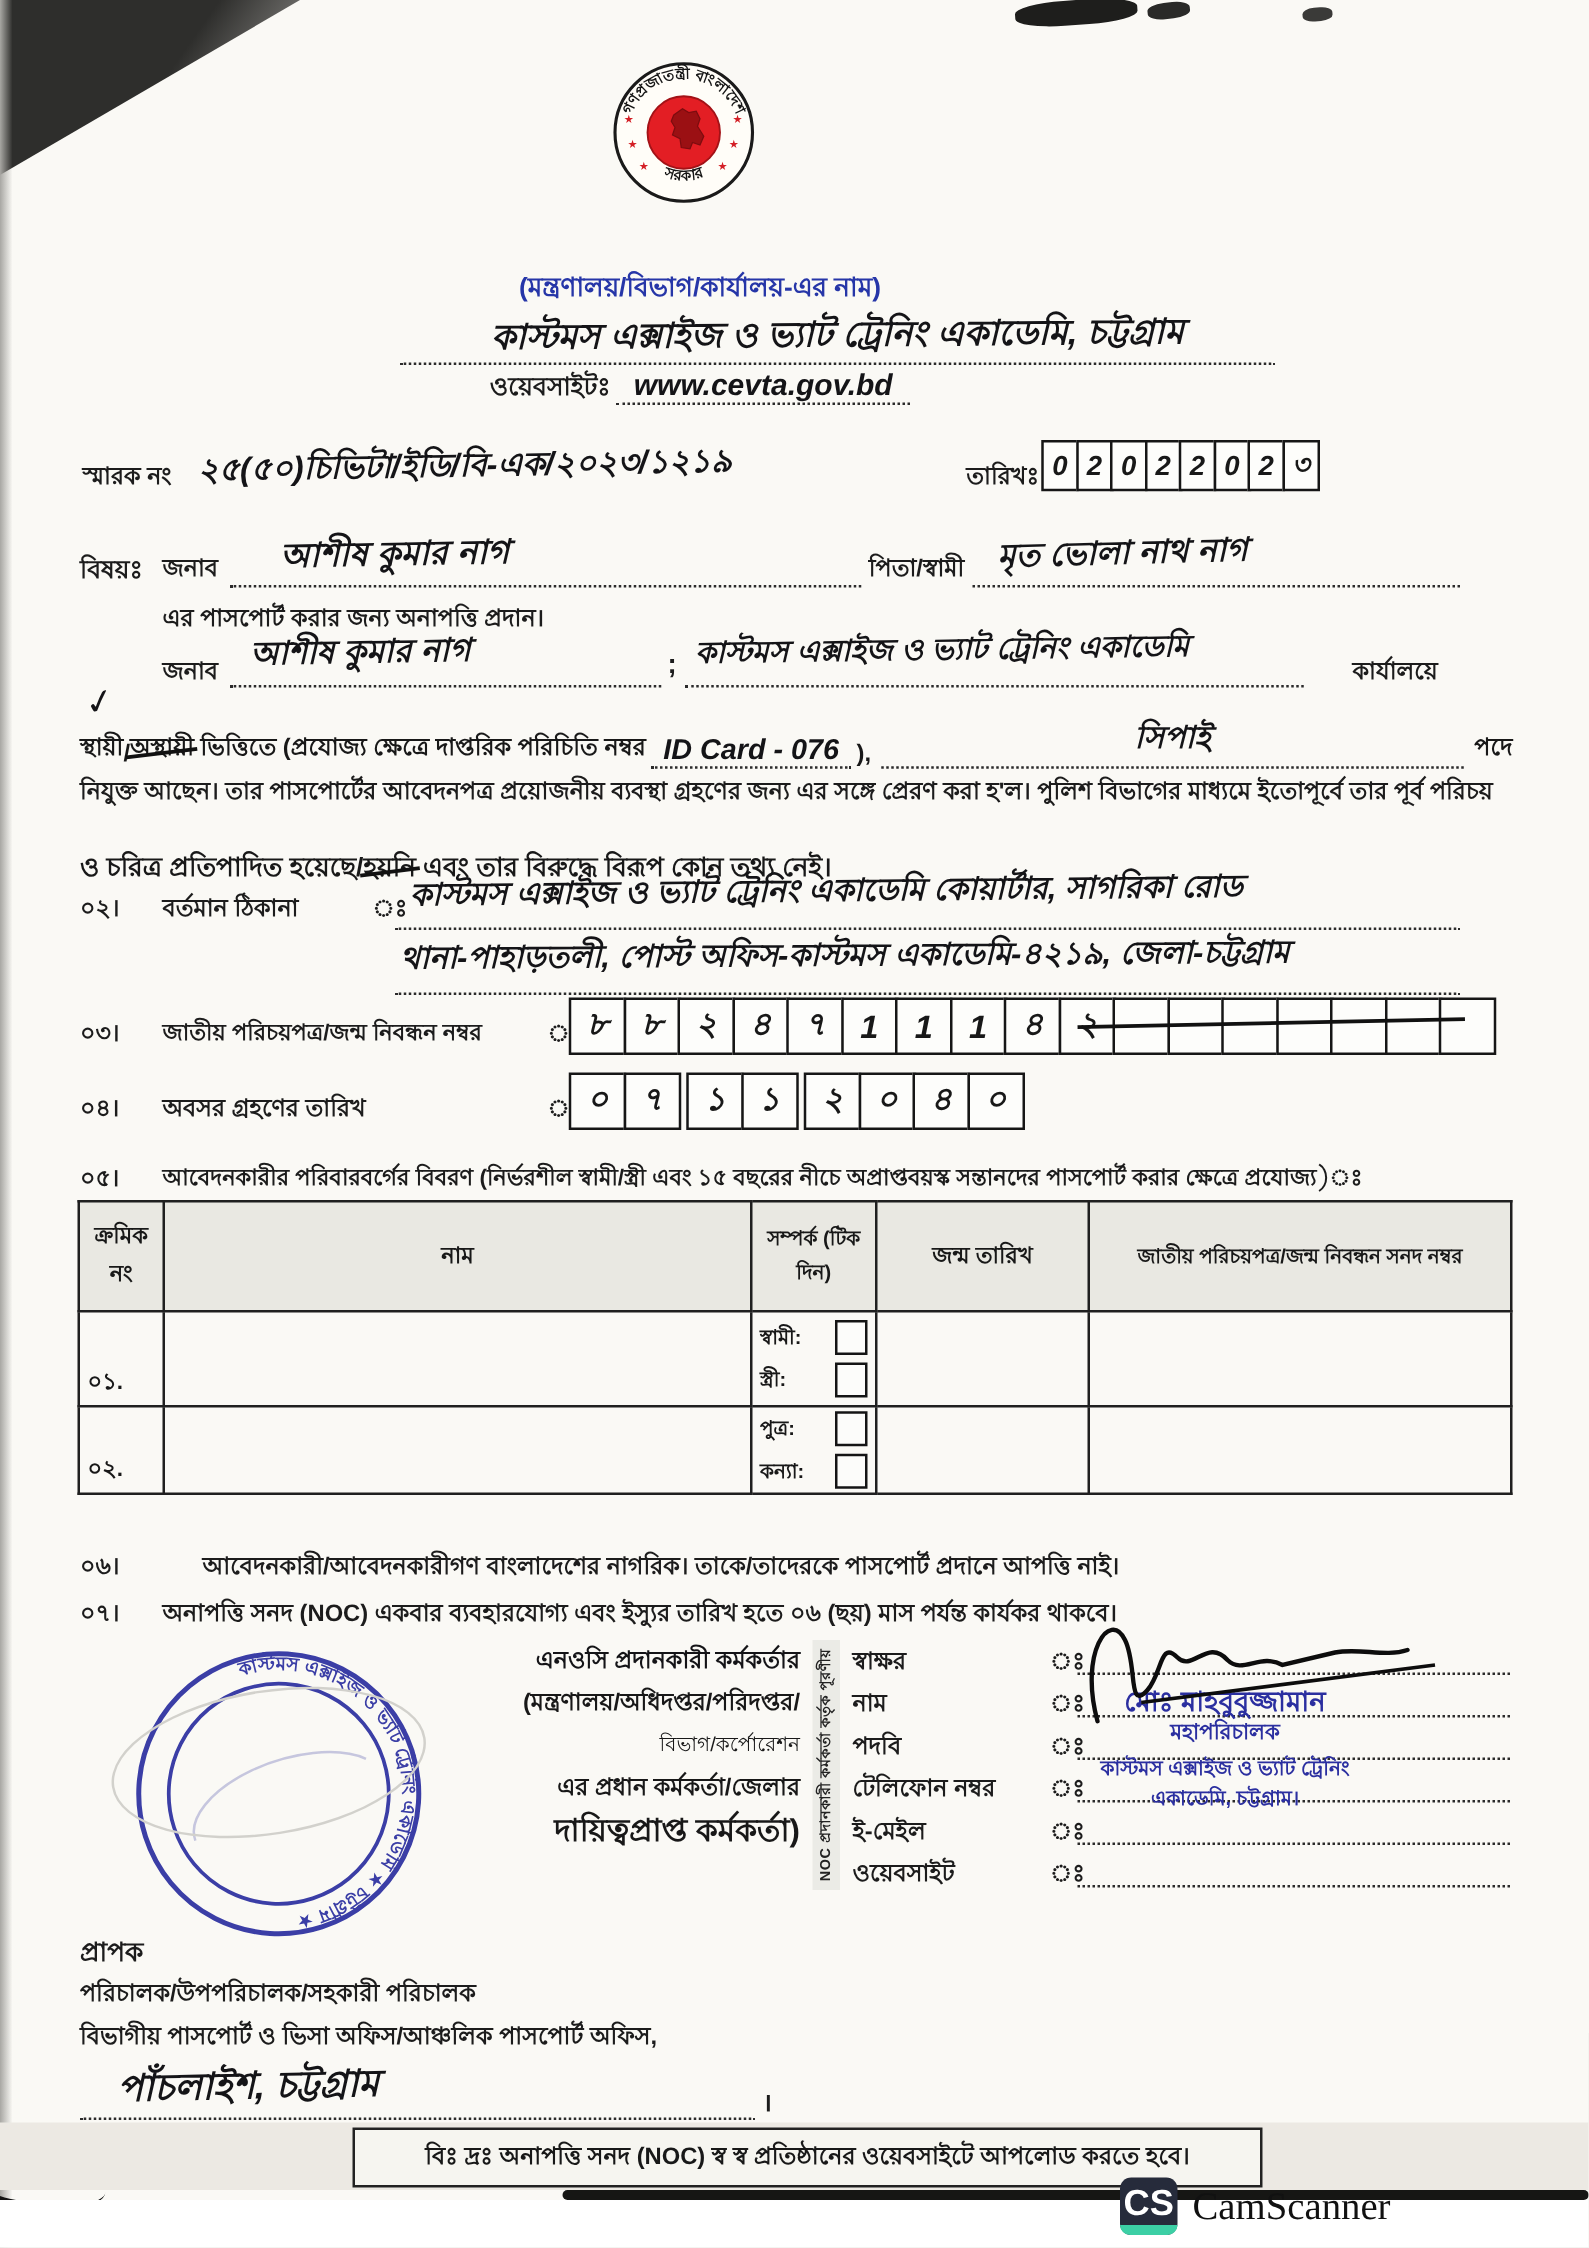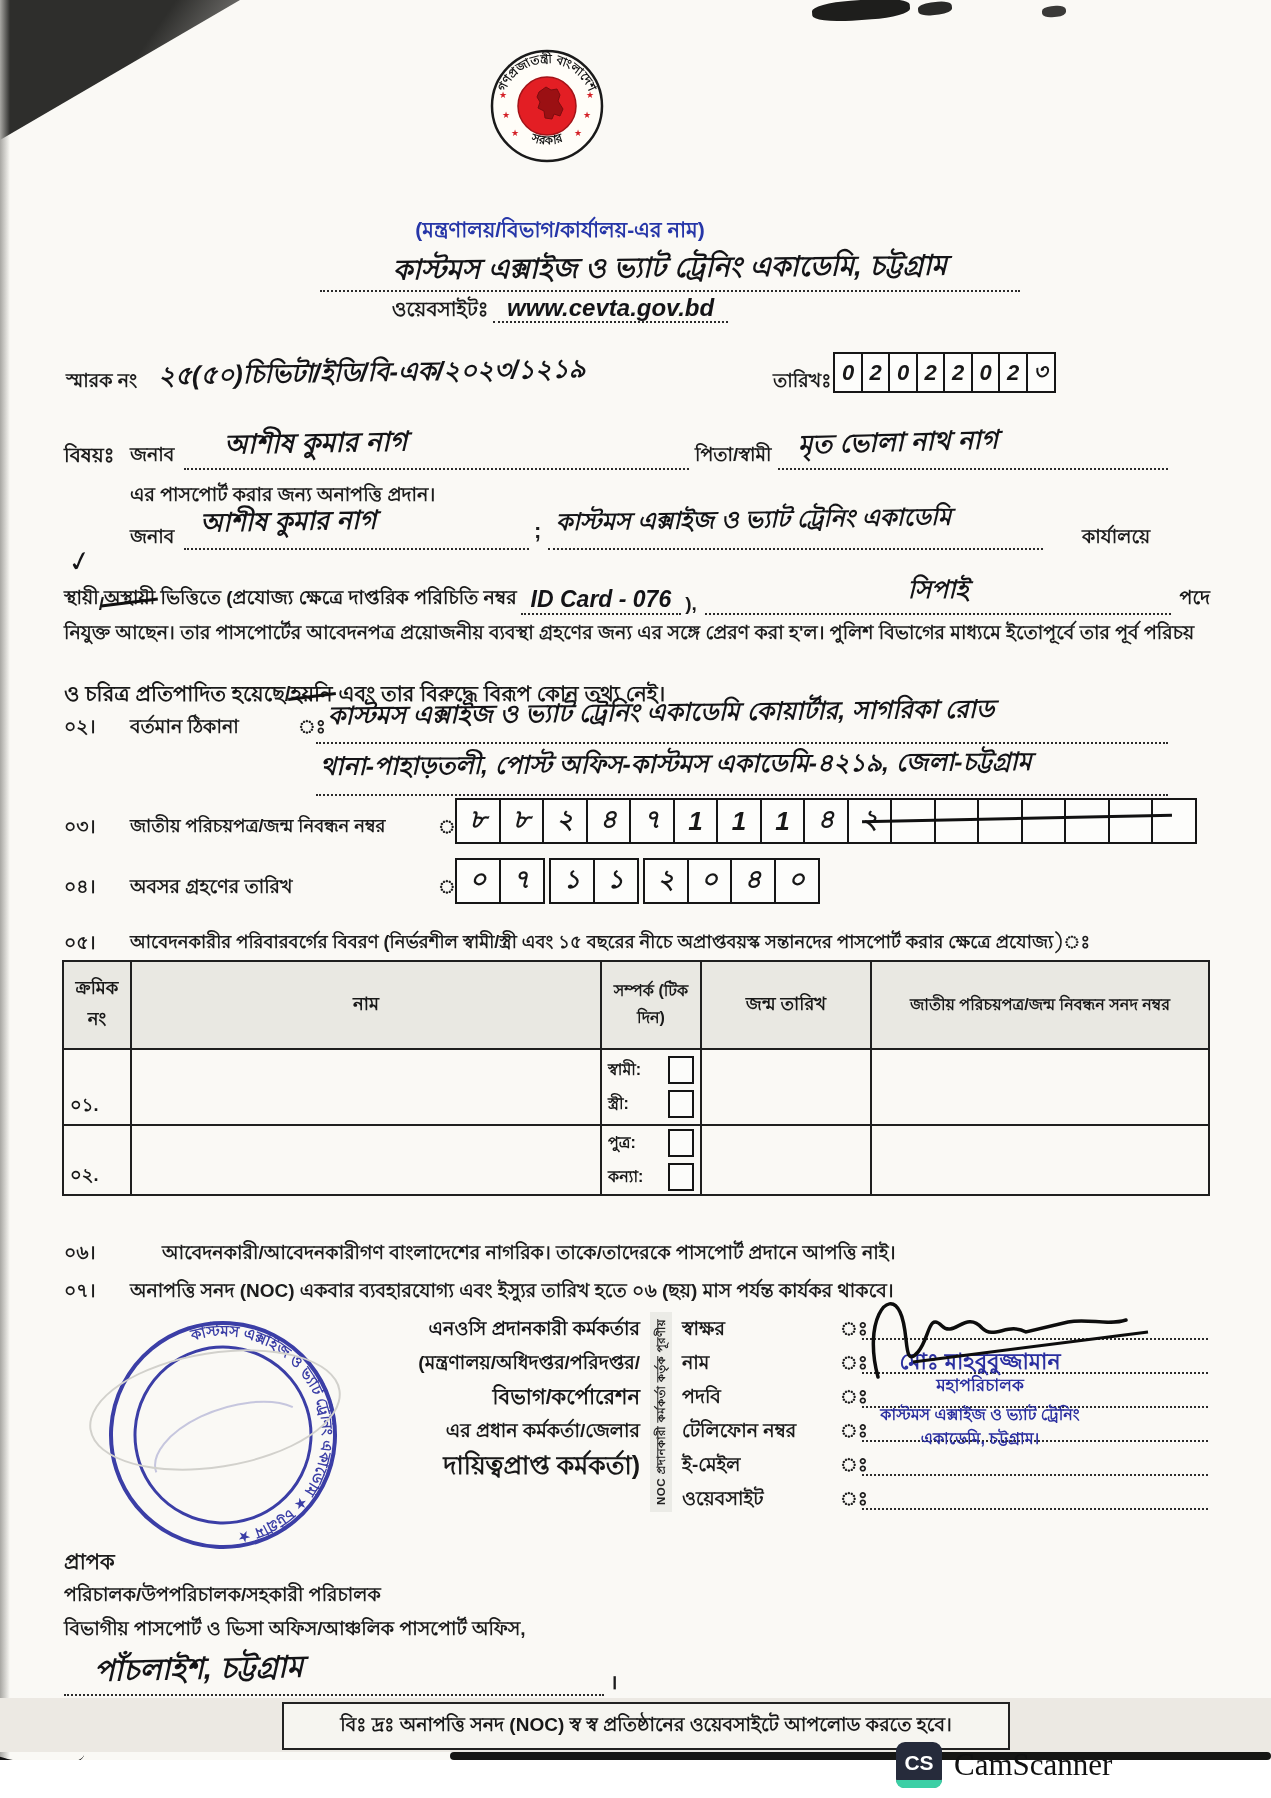--- a/index.html
+++ b/index.html
@@ -243,21 +243,21 @@
     <text font-size="15" font-weight="bold" fill="#2b2fa0">
       <textPath href="#stampRing" startOffset="0%">কাস্টমস এক্সাইজ ও ভ্যাট ট্রেনিং একাডেমি ★ চট্টগ্রাম ★</textPath>
     </text>
     <path d="M 50,140 A 80,40 0 0 1 200,120" fill="none" stroke="#8a8cc4" stroke-width="2" opacity=".5"></path>
   </svg>
   <div class="abs" style="left:88px;top:1352px;width:250px;height:112px;border:2px solid #d2d1cc;border-radius:50%;transform:rotate(-9deg);"></div>
 
   <div class="abs" style="left:300px;top:1312px;width:340px;text-align:right;">
     <div class="hw" style="font-style:normal;font-weight:700;font-size:19px;line-height:34px;white-space:nowrap;">এনওসি প্রদানকারী কর্মকর্তার</div>
     <div style="font-weight:700;font-size:19px;line-height:34px;">(মন্ত্রণালয়/অধিদপ্তর/পরিদপ্তর/</div>
-    <div style="font-weight:700;font-size:21px;line-height:34px;">বিভাগ/কর্পোরেশন</div>
+    <div style="font-weight:400;font-size:16px;line-height:34px;">বিভাগ/কর্পোরেশন</div>
     <div style="font-weight:700;font-size:19px;line-height:34px;">এর প্রধান কর্মকর্তা/জেলার</div>
     <div style="font-weight:700;font-size:25px;line-height:34px;">দায়িত্বপ্রাপ্ত কর্মকর্তা)</div>
   </div>
 
   <div class="vertstrip" style="left:650px;top:1312px;width:22px;height:200px;">
     <span>NOC প্রদানকারী কর্মকর্তা কর্তৃক পূরণীয়</span>
   </div>
 
   <div class="pr" style="left:682px;top:1314px;">স্বাক্ষর</div>
   <div class="pr" style="left:682px;top:1348px;">নাম</div>
@@ -302,19 +302,19 @@
               display:flex;align-items:center;justify-content:center;">
     <span style="font-size:19px;font-weight:700;white-space:nowrap;">বিঃ দ্রঃ অনাপত্তি সনদ (NOC) স্ব স্ব প্রতিষ্ঠানের ওয়েবসাইটে আপলোড করতে হবে।</span>
   </div>
 
   <div class="abs" style="left:450px;top:1752px;width:821px;height:8px;background:#161614;border-radius:4px;"></div>
   <div class="abs" style="left:-8px;top:1738px;width:92px;height:26px;border-bottom:4px solid #121212;border-radius:0 0 70% 30%;transform:rotate(9deg);"></div>
   <div class="abs" style="left:0;top:1760px;width:1271px;height:38px;background:#ffffff;"></div>
 
   <div class="abs" style="left:896px;top:1742px;display:flex;align-items:center;">
     <div style="position:relative;width:46px;height:46px;background:#262b3b;border-radius:9px;display:flex;align-items:center;justify-content:center;">
-      <span style="color:#fff;font-weight:800;font-size:21px;margin-top:-4px;">CS</span>
+      <span style="color:#fff;font-weight:800;font-size:29px;margin-top:-4px;">CS</span>
       <div style="position:absolute;bottom:0;left:0;width:100%;height:8px;background:#3ccfa5;border-radius:0 0 9px 9px;"></div>
     </div>
     <span style="font-family:'Liberation Serif','DejaVu Serif',serif;font-size:31px;color:#111;margin-left:12px;">CamScanner</span>
   </div>
 
 </div>
 
 </body></html>

